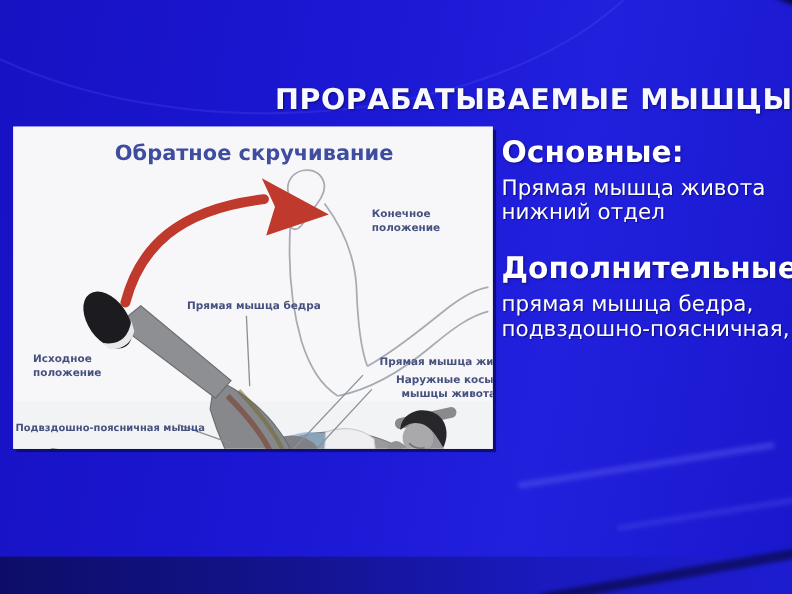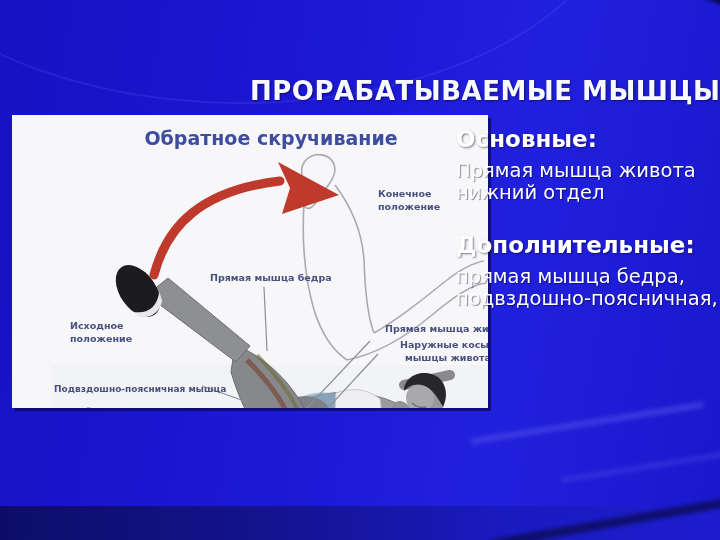--- a/index.html
+++ b/index.html
@@ -22,30 +22,30 @@
     position:absolute;left:0;top:506px;width:720px;height:34px;
     background:linear-gradient(to right,#0d0d68 0%,#13138c 35%,#1a1ac0 70%,#1d1dd0 100%);
   }
   .slide-title{
     position:absolute;left:250px;top:38px;width:450px;text-align:center;
     color:#f8f8ff;font-size:26px;font-weight:bold;letter-spacing:0.5px;
     text-shadow:1px 1px 2px rgba(0,0,40,0.55);white-space:nowrap;margin-top:38px;
   }
   .photo{
     position:absolute;left:12px;top:115px;width:436px;height:293px;overflow:hidden;
-    background:#f6f6f8;box-shadow:3px 3px 0 rgba(12,12,105,0.85);padding-left:40px;
+    background:#f6f6f8;box-shadow:3px 3px 0 rgba(12,12,105,0.85);
   }
   .photo svg{display:block;}
   .photo text{font-family:"DejaVu Sans","Liberation Sans",sans-serif;}
   .diagram-title{font-size:19px;font-weight:bold;fill:#3f4da0;}
   .muscle-label{font-size:9.5px;font-weight:bold;fill:#47517f;}
   .muscle-label.small{font-size:9px;}
   .panel{position:absolute;left:456px;top:124px;width:262px;color:#ffffff;}
   .panel .heading{
-    font-size:23px;font-weight:bold;line-height:30px;
+    font-size:27px;font-weight:bold;line-height:30px;
     text-shadow:1px 1px 2px rgba(0,0,40,0.5);white-space:nowrap;
   }
   .panel .lines{margin-top:6px;font-size:19.5px;line-height:22px;
     text-shadow:1px 1px 1px rgba(0,0,40,0.45);}
   .panel .heading.second{margin-top:26px;}
   .panel .lines div{white-space:nowrap;}
 </style>
 </head>
 <body>
 

